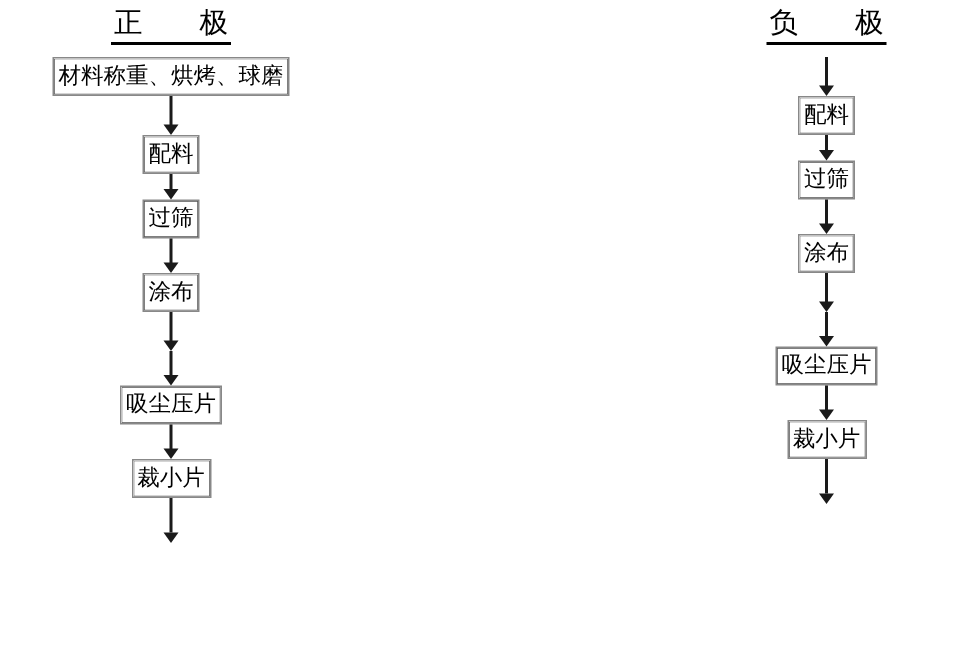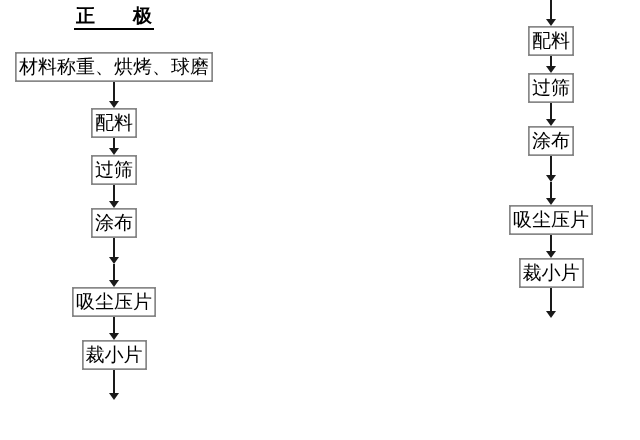--- a/index.html
+++ b/index.html
@@ -31,37 +31,37 @@
     display: flex;
     flex-direction: column;
     align-items: center;
   }
   .column.anode  { left: 0px;   width: 228px; }
   .column.cathode{ left: 462px; width: 178px; }
 
   
   .col-title {
     margin-top: 6px;
-    margin-bottom: 22px;
+    margin-bottom: 8px;
     font-size: 19px;
-    font-weight: bold;
+    font-weight: normal;
     letter-spacing: 0px;
     line-height: 1.05;
     border-bottom: 2px solid #000;
     padding: 0 2px 2px 2px;
     white-space: pre;
     font-family: "DejaVu Sans", "Liberation Sans", sans-serif;
   }
 
   
   .node {
     border: 1px solid #888888;
     box-shadow: inset 0 0 0 0.5px #555;
     background: #ffffff;
-    font-size: 19px;
+    font-size: 15px;
     line-height: 1;
     padding: 4px 3px 5px 3px;
     white-space: pre;
     text-align: center;
     font-family: "DejaVu Sans", "Liberation Sans", sans-serif;
     color: #000;
   }
 
   
   .arrow {
@@ -152,20 +152,21 @@
 
     <div class="arrow len-tail">
       <span class="shaft"></span>
       <span class="head"></span>
     </div>
 
   </div>
 
   <div class="column cathode">
 
+    <div class="col-title">负　　极</div>
 
 
     <div class="arrow len-long">
       <span class="shaft"></span>
       <span class="head"></span>
     </div>
 
     <div class="node">配料</div>
 
     <div class="arrow len-short">

